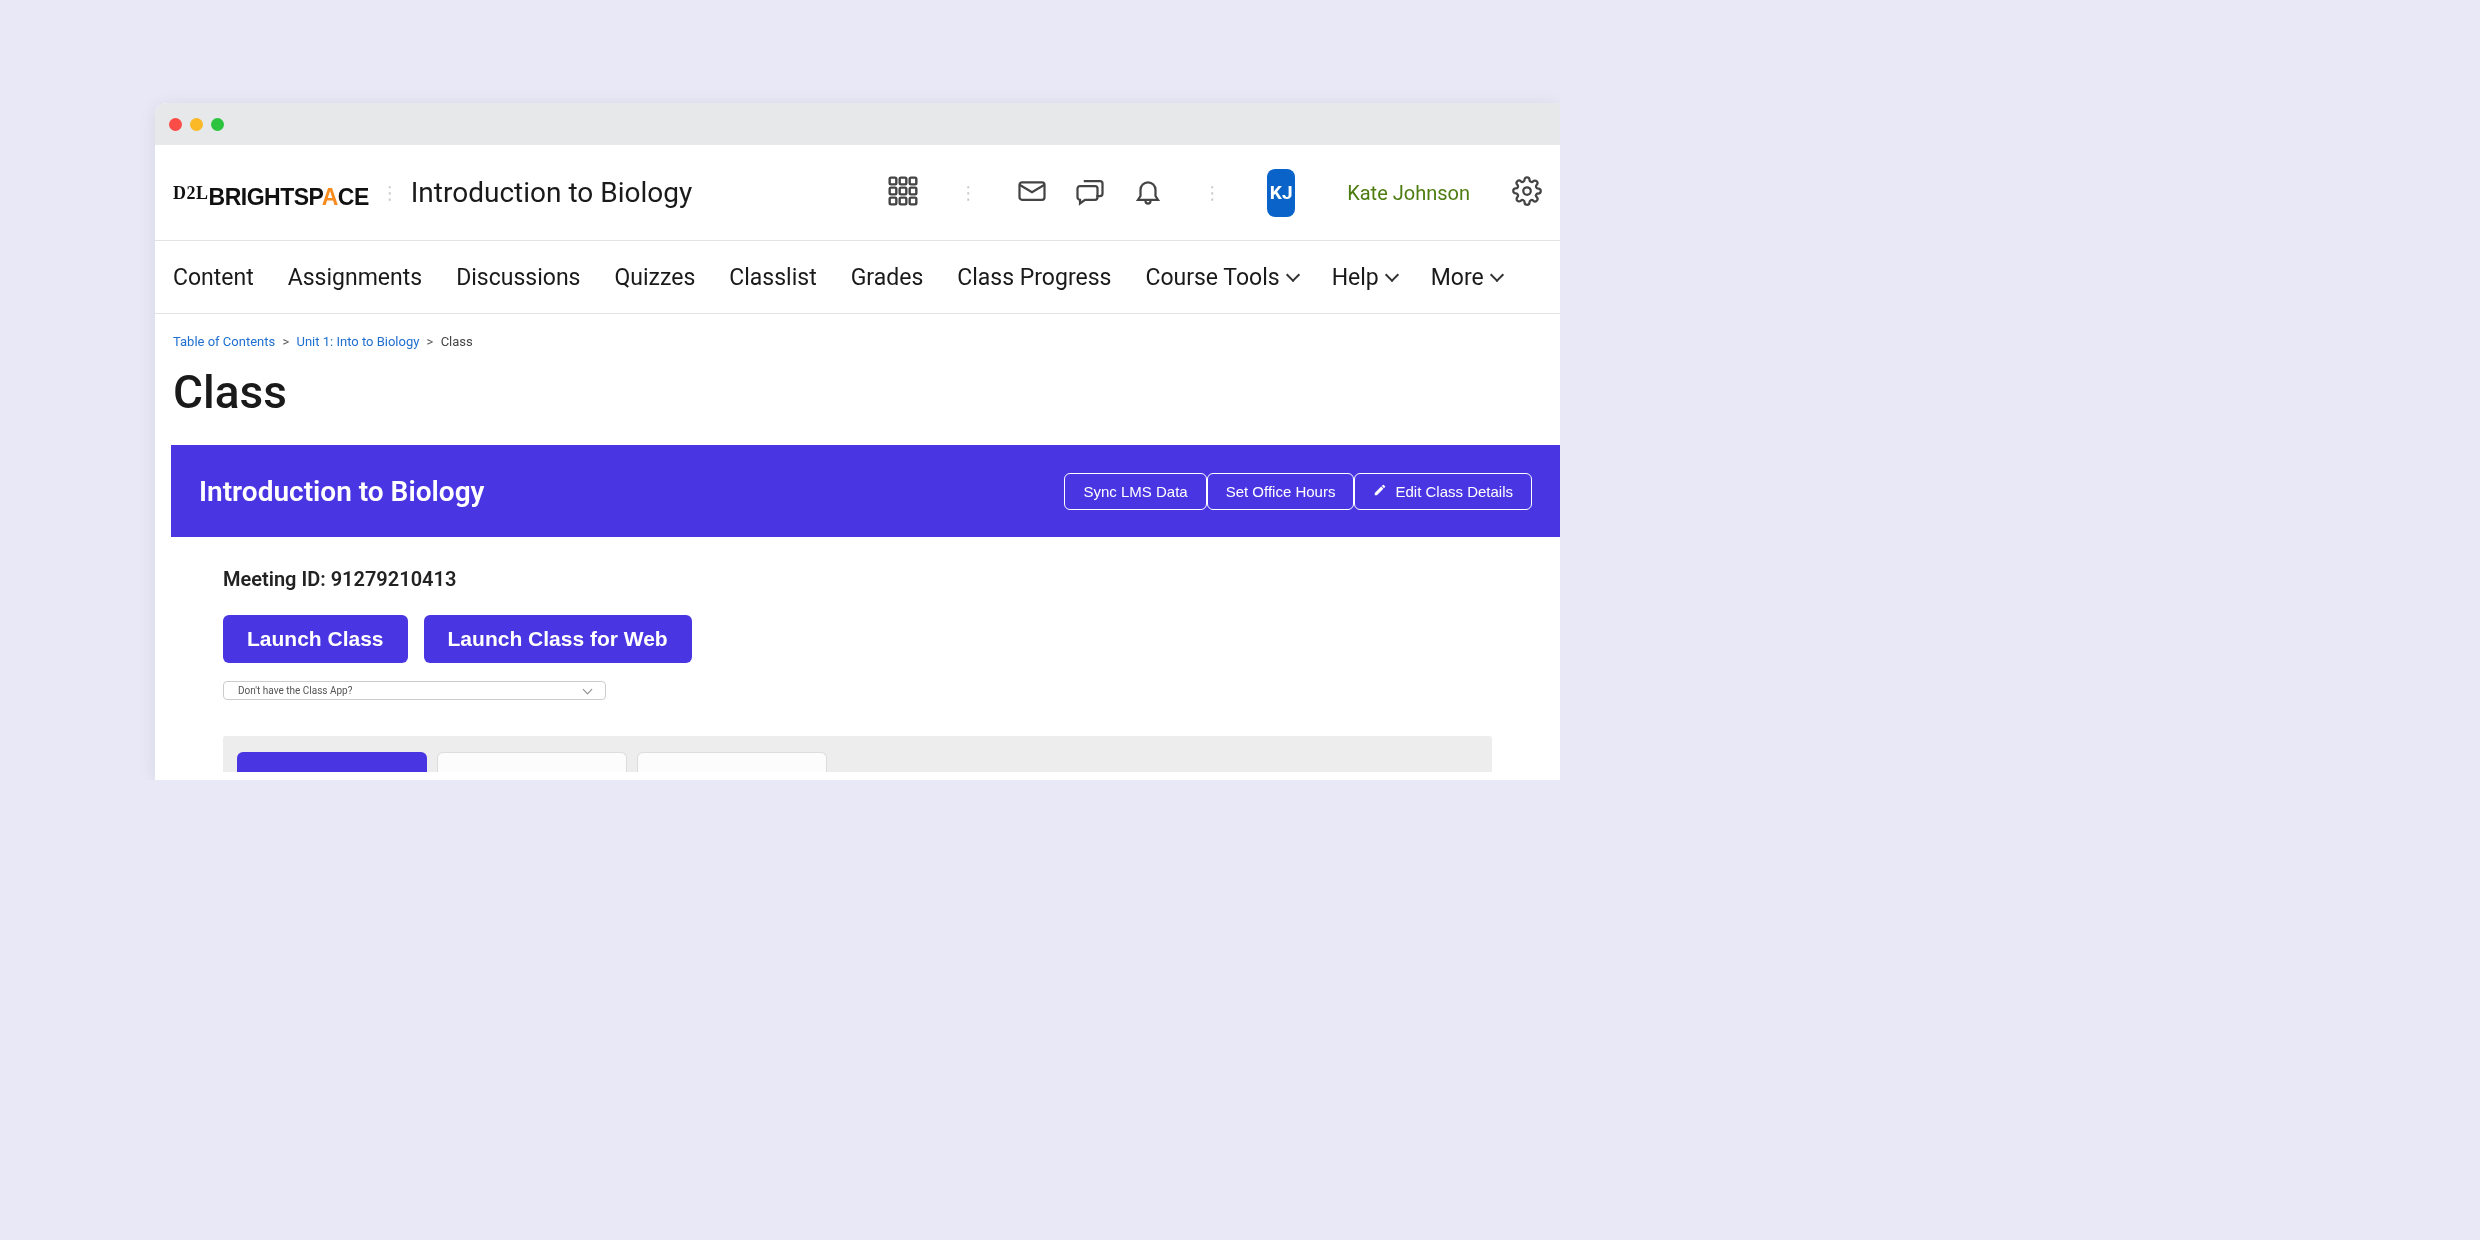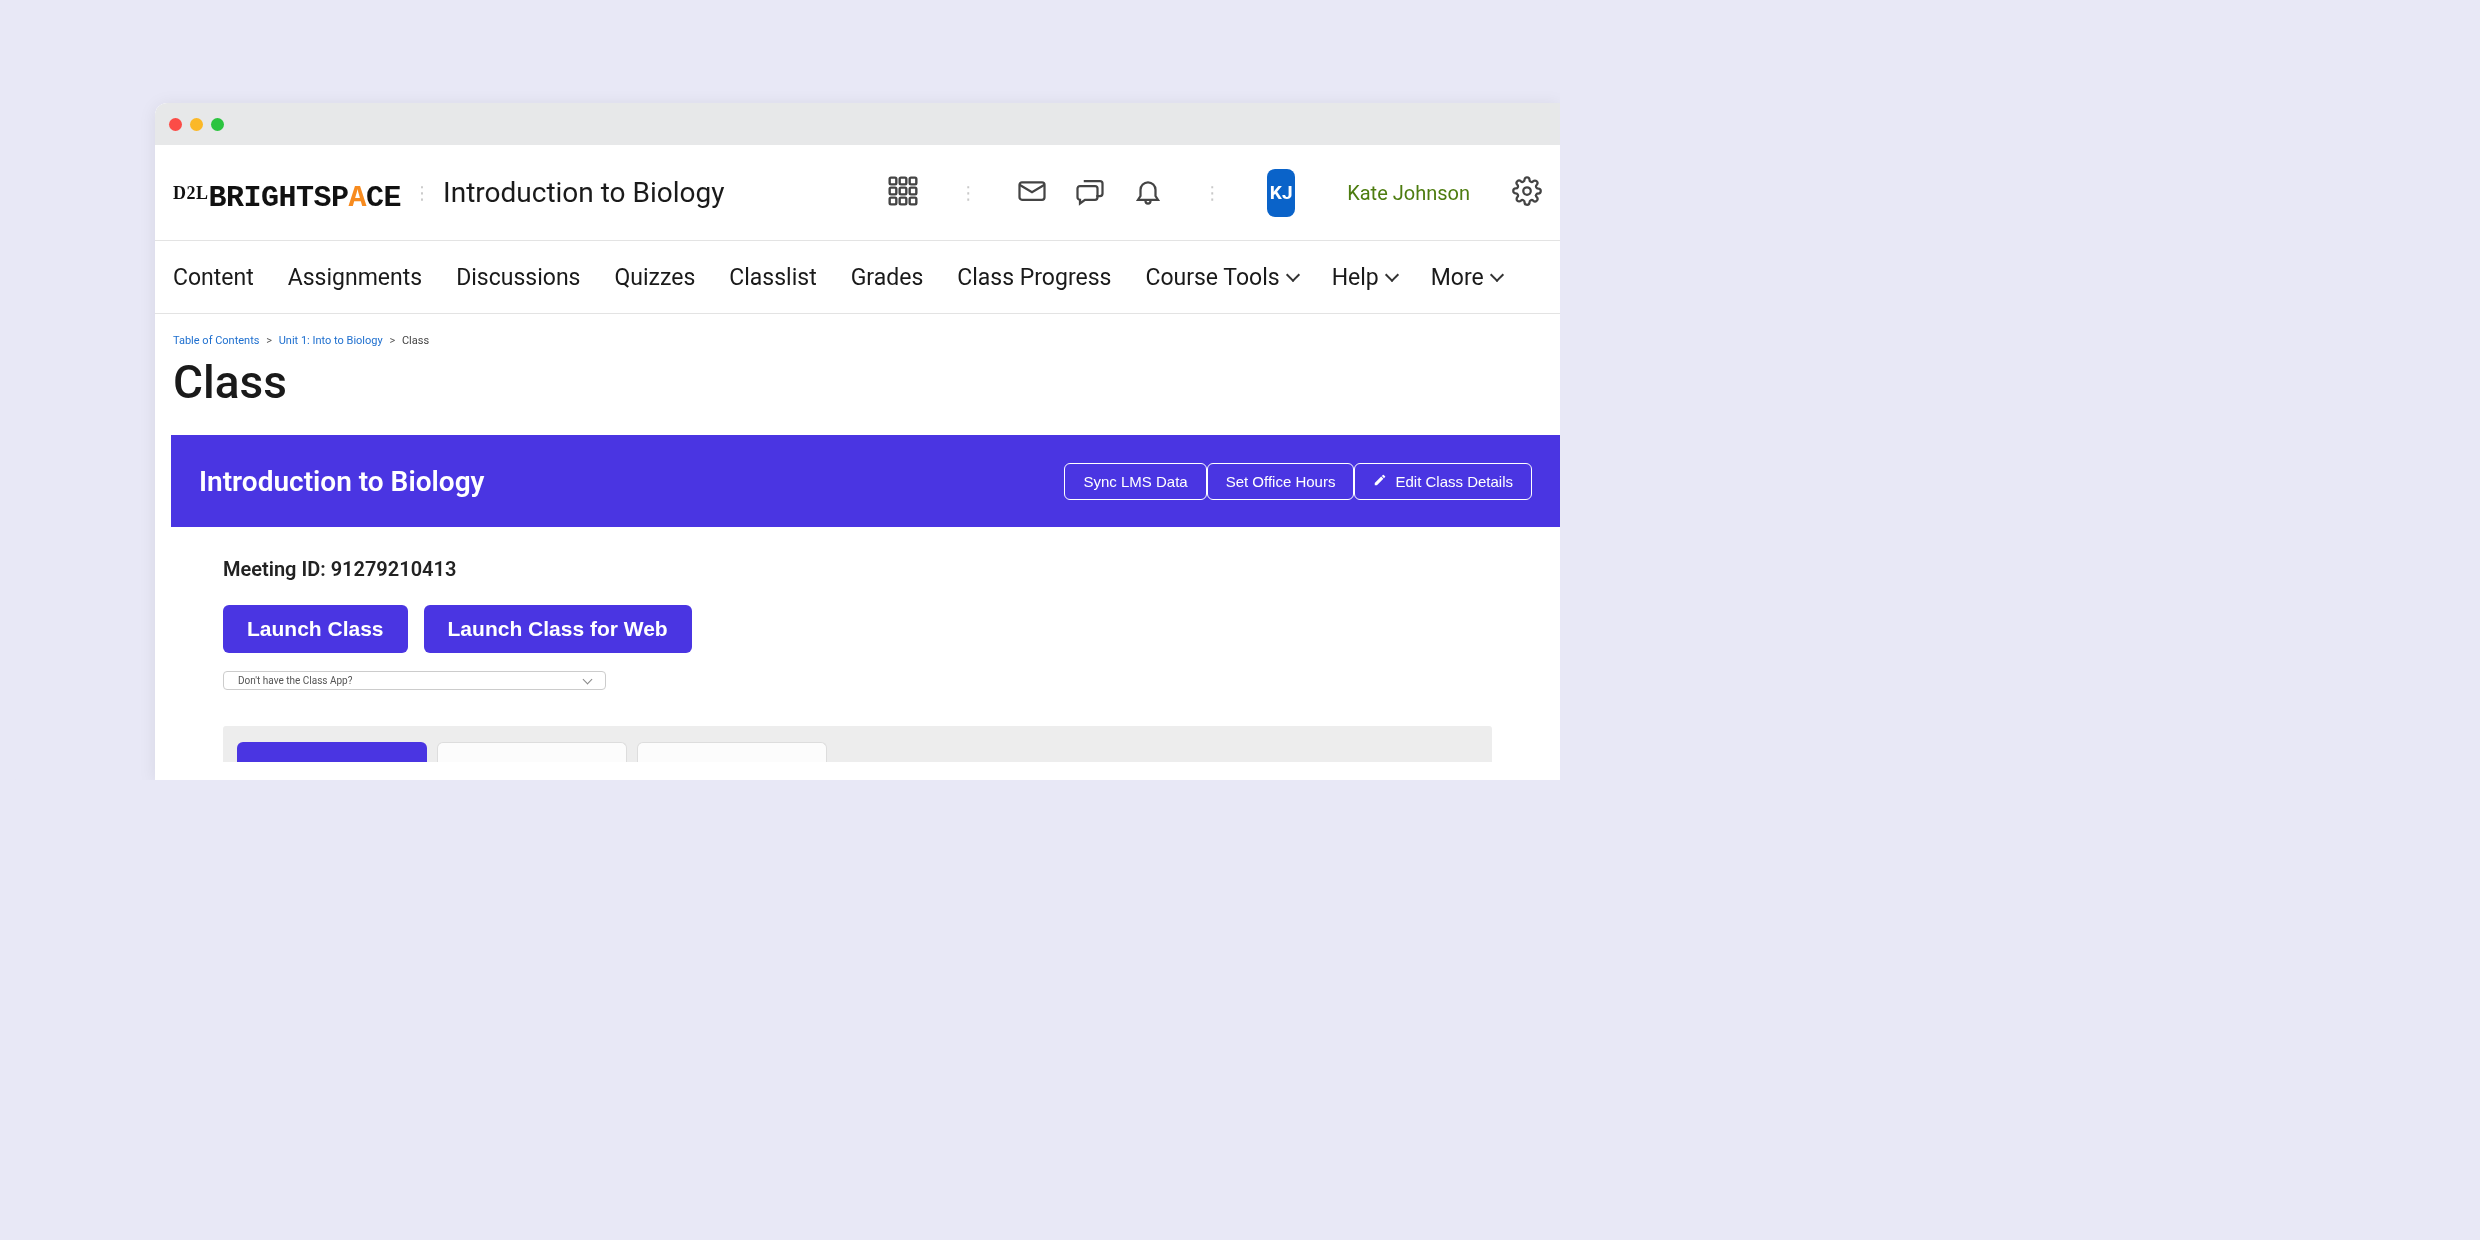--- a/index.html
+++ b/index.html
@@ -63,23 +63,23 @@
       line-height: 1;
     }
     .logo-d2l {
       font-family: Georgia, "Times New Roman", serif;
       font-weight: 900;
       font-size: 18px;
       color: #111;
       letter-spacing: 0.5px;
     }
     .logo-brightspace {
-      font-family: Liberation Mono, monospace;
+      font-family: Liberation Sans, sans-serif;
       font-weight: 900;
-      font-size: 30px;
+      font-size: 23px;
       letter-spacing: -0.5px;
       color: #111;
       margin-top: 10px;
     }
     .logo-orange { color: #f78b1f; }
     .vdots {
       color: #c9c9c9;
       font-size: 18px;
       padding: 0 12px;
       line-height: 1;
@@ -154,23 +154,23 @@
       border-bottom: 2.5px solid #333;
       transform: rotate(45deg);
       margin-top: -4px;
       margin-left: 2px;
     }
 
     .content {
       padding: 20px 18px 0 18px;
     }
     .breadcrumb {
-      font-size: 11px;
+      font-size: 13px;
       color: #444;
-      margin-bottom: 8px;
+      margin-bottom: 16px;
     }
     .breadcrumb a {
       color: #1e6fcf;
       text-decoration: none;
     }
     .breadcrumb .sep {
       color: #555;
       padding: 0 4px;
     }
     .page-title {

